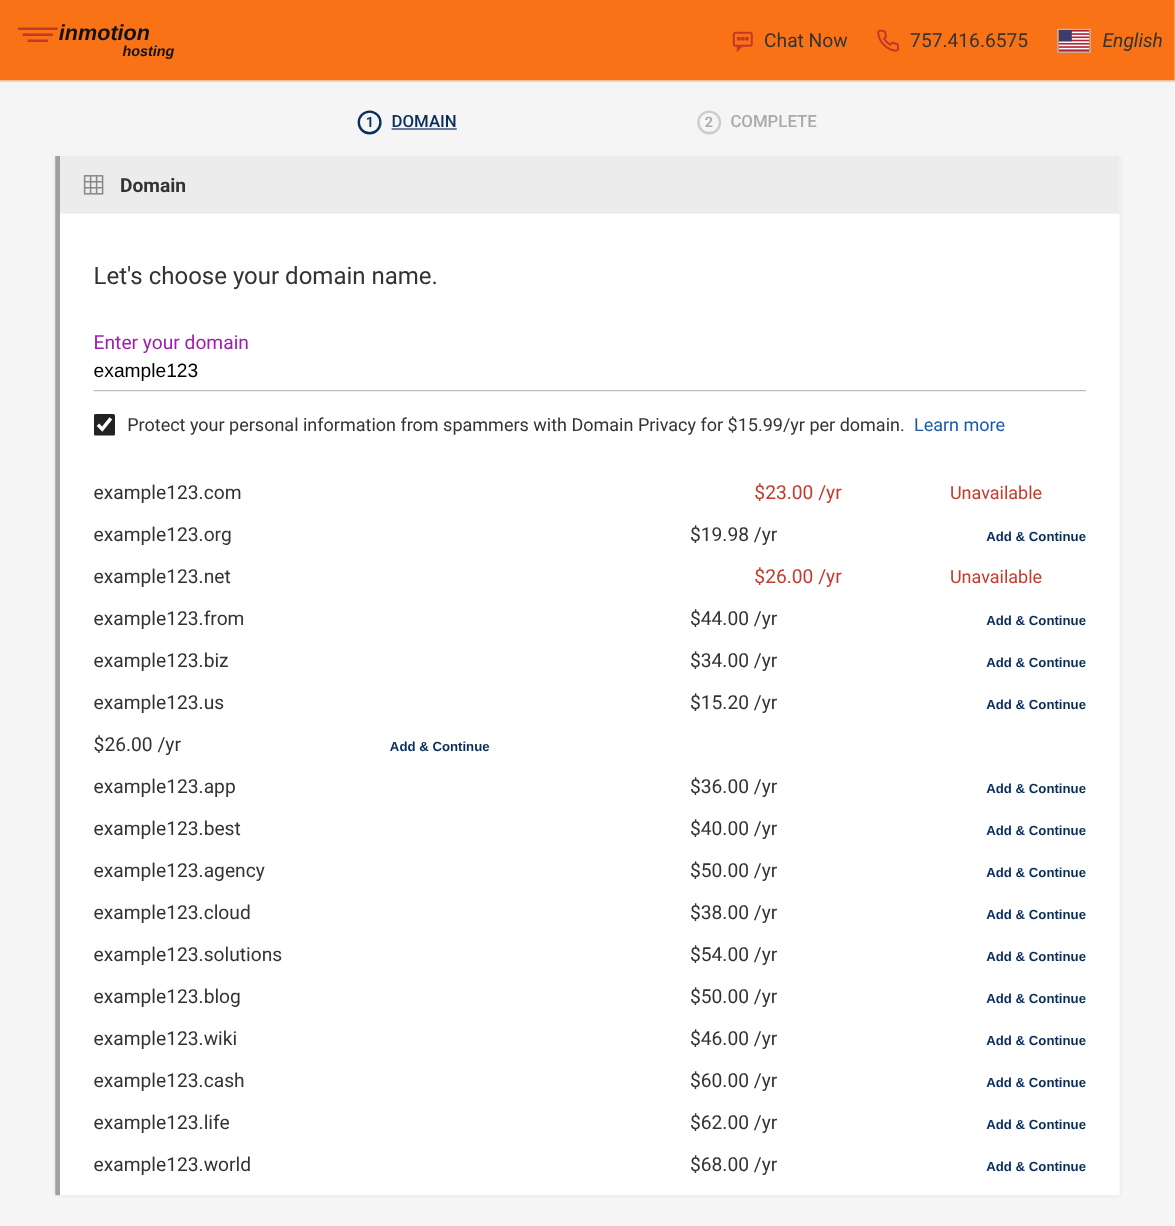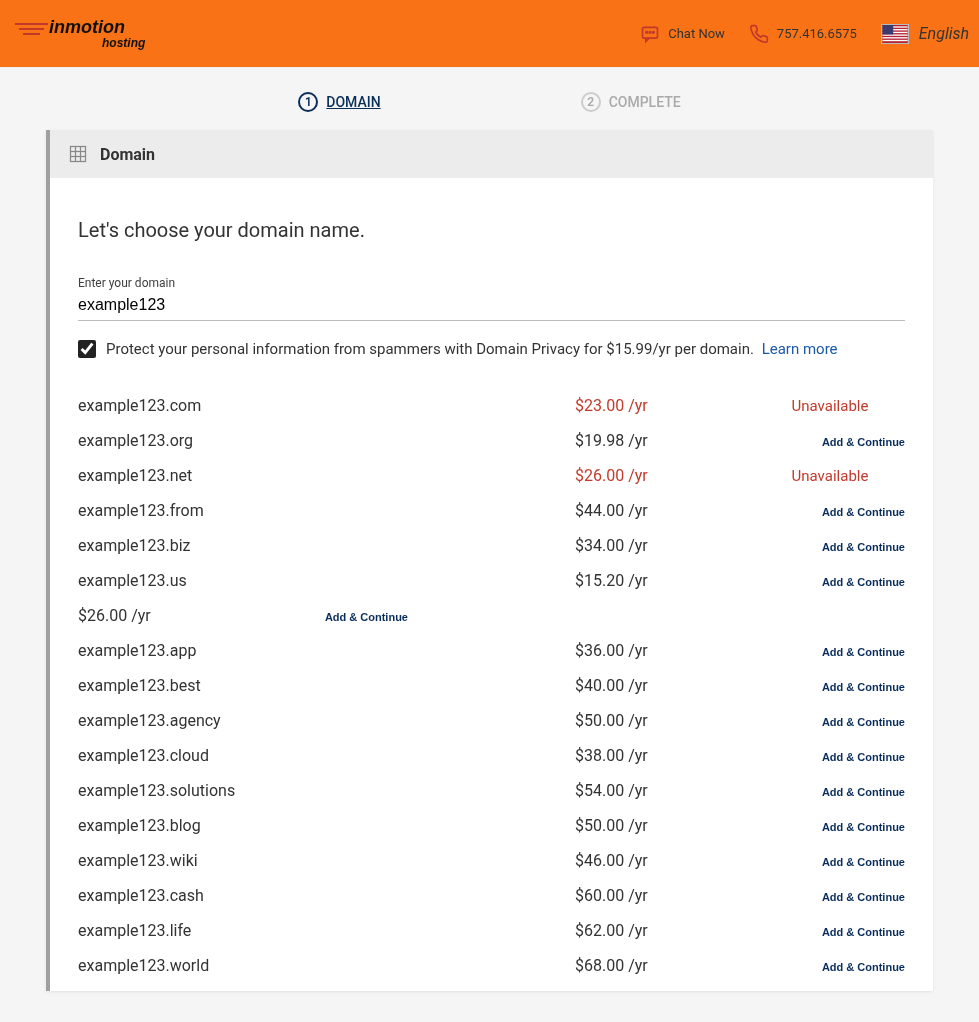--- a/index.html
+++ b/index.html
@@ -27,21 +27,21 @@
   .header-right {
     display: flex;
     align-items: center;
     gap: 24px;
   }
   .chat-link, .phone-link {
     display: flex;
     align-items: center;
     gap: 8px;
     color: #333;
-    font-size: 13px;
+    font-size: 16px;
     text-decoration: none;
     cursor: pointer;
   }
   .chat-icon, .phone-icon { color: #c0392b; }
   .lang-select {
     display: flex;
     align-items: center;
     gap: 10px;
     cursor: pointer;
     font-size: 16px;
@@ -84,21 +84,21 @@
   .card-header {
     background: #ececec;
     padding: 14px 18px;
     display: flex; align-items: center; gap: 12px;
     font-weight: 700; font-size: 16px;
   }
   .domain-icon { color: #888; }
   .card-body { padding: 40px 28px 8px; }
   .prompt { font-size: 20px; font-weight: 400; color:#333; margin-bottom: 34px; }
   .input-group { position: relative; margin-bottom: 18px; }
-  .input-label { font-size: 12px; color: #404040; display:block; margin-bottom: 2px; }
+  .input-label { font-size: 16px; color: #a21caf; display:block; margin-bottom: 2px; }
   .domain-input {
     width: 100%; border: none; border-bottom: 1px solid #bbb;
     font-size: 16px; padding: 4px 0 6px; outline: none;
     background: transparent;
   }
   .privacy-row {
     display: flex; align-items: center; gap: 10px;
     font-size: 15px; color: #333; margin-bottom: 30px;
   }
   .privacy-checkbox {
@@ -109,21 +109,21 @@
   
   .results { width: 100%; }
   .result-row {
     display: flex; align-items: center;
     padding: 8px 0;
     font-size: 16px;
   }
   .col-name { flex: 1 1 50%; }
   .col-price { flex: 0 0 180px; }
   .col-action { flex: 0 0 150px; text-align: center; }
-  .price-unavail { color: #c23b2c; }
+  .price-unavail { color: #c23b2c; text-align: center; }
   .status-unavail { color: #c23b2c; font-size: 15px; }
   .add-btn {
     color: #0a2e5c; font-weight: 700; font-size: 11px;
     background: none; border: none; cursor: pointer;
     text-align:right; width:100%;
   }
 </style>
 </head>
 <body>
 

